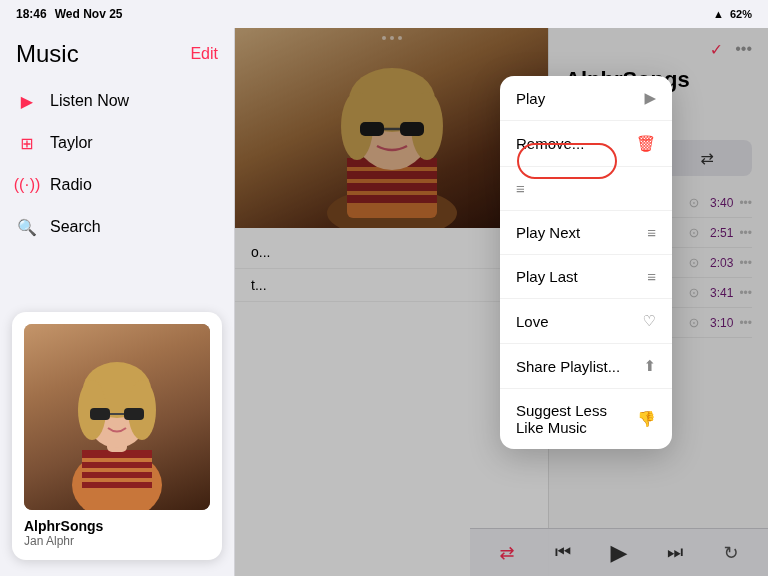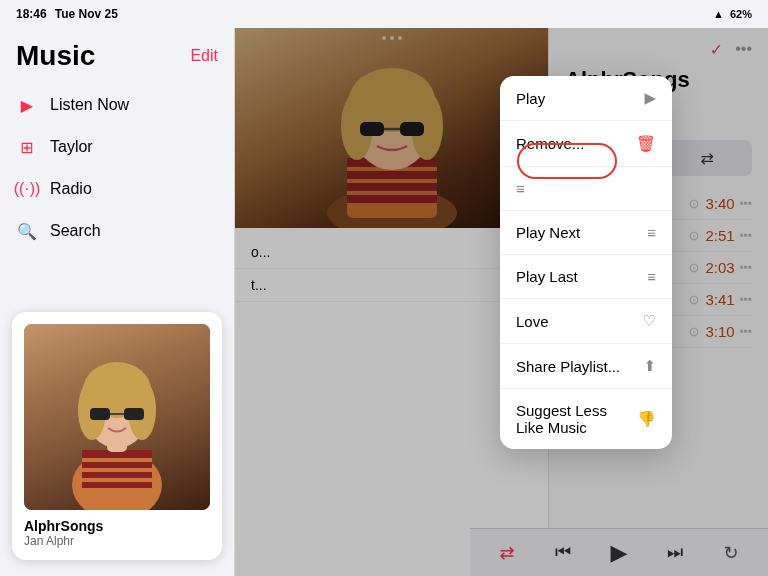--- a/index.html
+++ b/index.html
@@ -47,22 +47,22 @@
       position: relative;
       z-index: 10;
     }
     .sidebar-header {
       display: flex;
       justify-content: space-between;
       align-items: center;
       padding: 4px 16px 8px;
     }
     .sidebar-title {
-      font-size: 28px;
-      font-weight: 700;
+      font-size: 24px;
+      font-weight: 400;
       color: #000;
     }
     .sidebar-edit {
       font-size: 16px;
       color: #ff2d55;
       cursor: pointer;
     }
     .sidebar-nav {
       list-style: none;
       padding: 4px 0;
@@ -263,22 +263,22 @@
     .detail-song-artist {
       flex: 1;
       font-size: 12px;
       color: #444;
     }
     .detail-song-info {
       color: #bbb;
       font-size: 13px;
     }
     .detail-song-duration {
-      font-size: 15px;
-      color: #c2410c;
+      font-size: 12px;
+      color: #701a75;
       width: 28px;
       text-align: right;
     }
     .detail-song-more {
       font-size: 12px;
       color: #bbb;
       cursor: pointer;
     }
 
     
@@ -370,21 +370,21 @@
 
     .shuffle-icon-active { color: #ff2d55; }
     .repeat-icon { color: #555; }
   </style>
 </head>
 <body>
 
 <div class="status-bar">
   <div class="status-left">
     <span>18:46</span>
-    <span>Tue Nov 25</span>
+    <span>Wed Nov 25</span>
   </div>
   <div class="status-right">
     <span>▲</span>
     <span>62%</span>
   </div>
 </div>
 
 <div class="app-container">
 
   <div class="sidebar">

